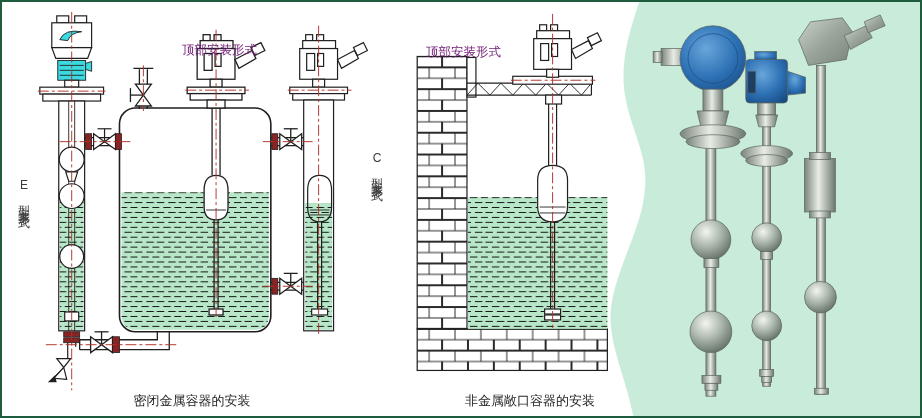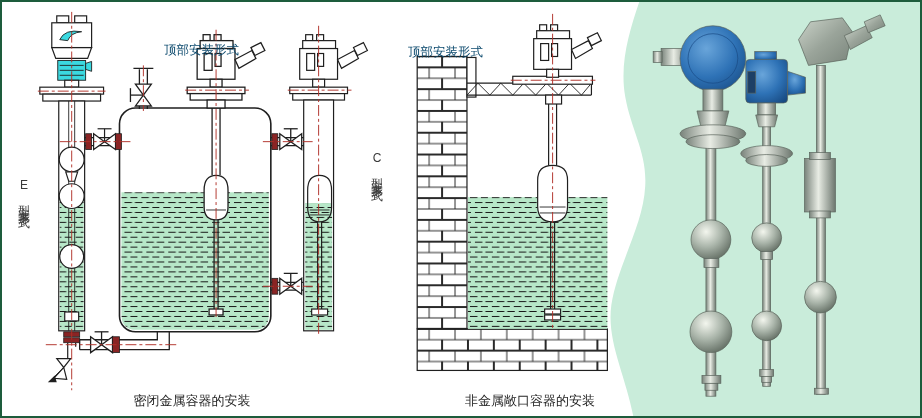--- a/index.html
+++ b/index.html
@@ -17,22 +17,23 @@
     writing-mode:vertical-rl;
     text-orientation:upright;
     font-size:12px;
     letter-spacing:3px;
     color:#3a3a3a;
     white-space:nowrap;
   }
   .hlabel{
     position:absolute;
     font-size:12.5px;
-    color:#0c4a6e;
+    color:#701a75;
     white-space:nowrap;
+    margin-left:18px;
   }
   .caption{
     position:absolute;
     font-size:13px;
     color:#1f1f1f;
     text-align:center;
     white-space:nowrap;
   }
 </style>
 </head>

